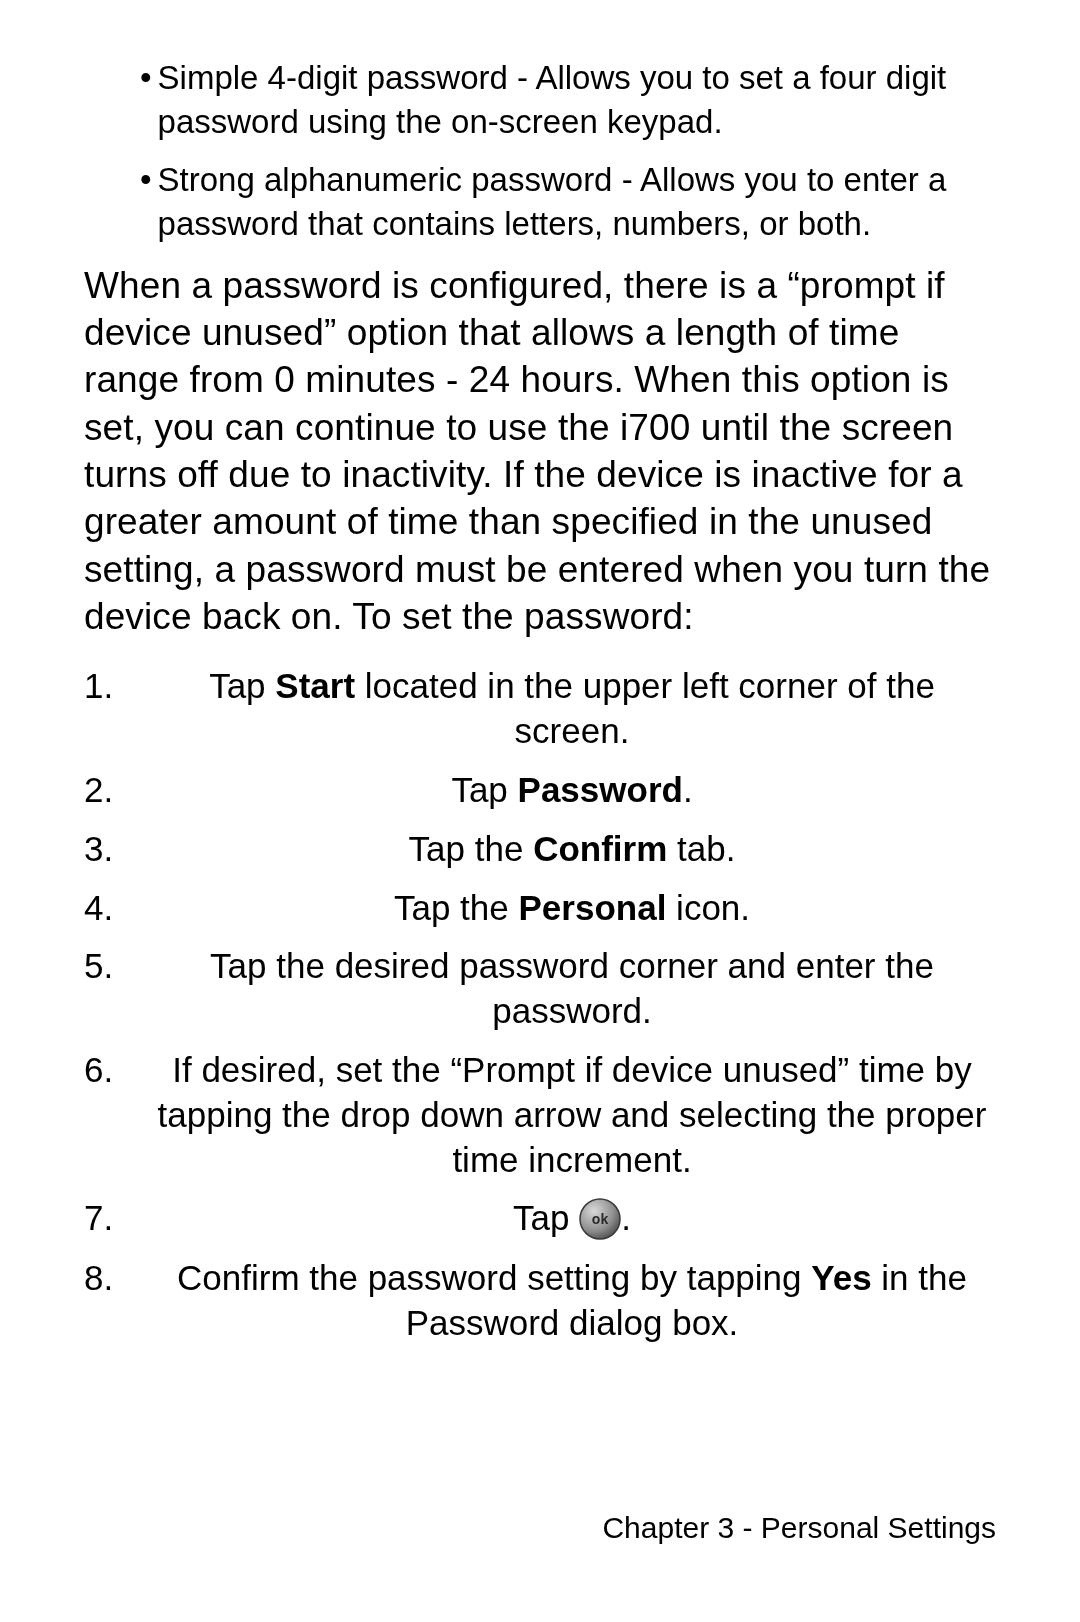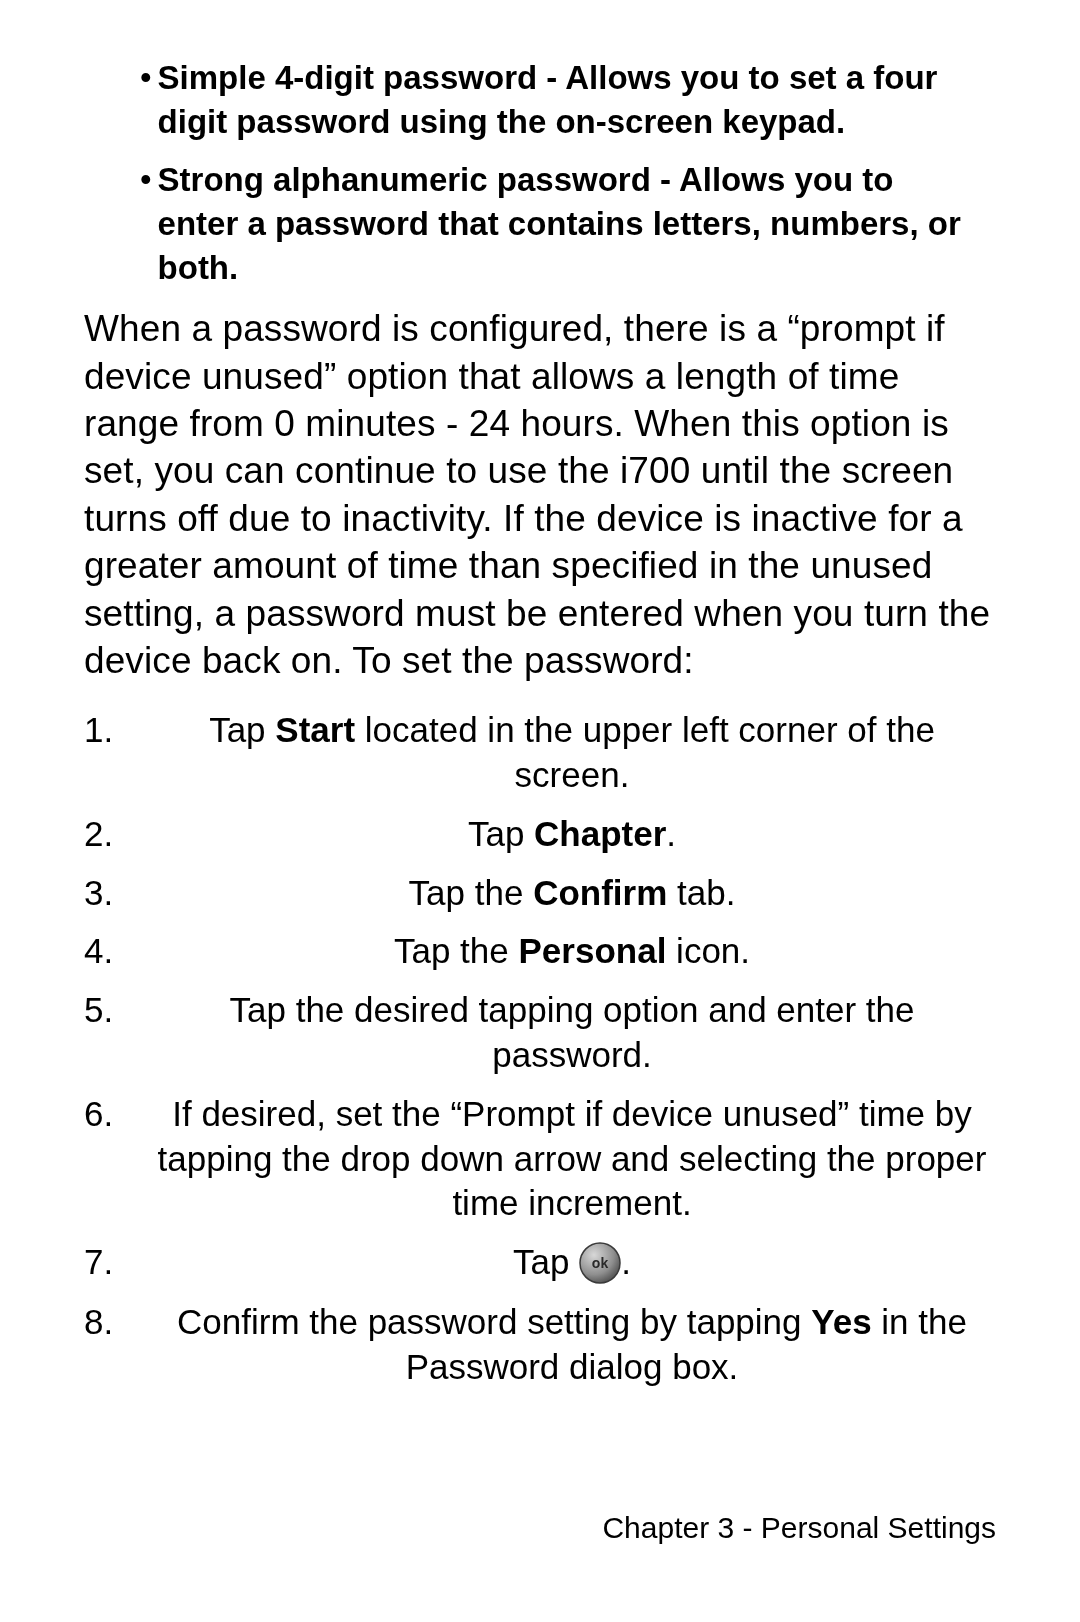--- a/index.html
+++ b/index.html
@@ -29,21 +29,20 @@
     flex-direction: row;
     margin-bottom: 14px;
   }
   .bullet-mark {
     flex: 0 0 auto;
     padding-right: 6px;
     font-size: 33px;
   }
   .bullet-text {
     flex: 1 1 auto;
-    font-weight: bold;
   }
   .body-para {
     margin-top: 16px;
     font-size: 37px;
     line-height: 1.28;
     letter-spacing: 0.1px;
   }
   .num-list {
     margin-top: 24px;
     font-size: 35px;
@@ -104,41 +103,41 @@
     <div class="num-item">
       <span class="num-mark">1.</span>
       <span class="num-text">
         <span>Tap </span><b>Start</b><span> located in the upper left corner of the screen.</span>
       </span>
     </div>
 
     <div class="num-item">
       <span class="num-mark">2.</span>
       <span class="num-text">
-        <span>Tap </span><b>Chapter</b><span>.</span>
+        <span>Tap </span><b>Password</b><span>.</span>
       </span>
     </div>
 
     <div class="num-item">
       <span class="num-mark">3.</span>
       <span class="num-text">
         <span>Tap the </span><b>Confirm</b><span> tab.</span>
       </span>
     </div>
 
     <div class="num-item">
       <span class="num-mark">4.</span>
       <span class="num-text">
         <span>Tap the </span><b>Personal</b><span> icon.</span>
       </span>
     </div>
 
     <div class="num-item">
       <span class="num-mark">5.</span>
-      <span class="num-text">Tap the desired tapping option and enter the password.</span>
+      <span class="num-text">Tap the desired password corner and enter the password.</span>
     </div>
 
     <div class="num-item">
       <span class="num-mark">6.</span>
       <span class="num-text">If desired, set the “Prompt if device unused” time by tapping the drop down arrow and selecting the proper time increment.</span>
     </div>
 
     <div class="num-item">
       <span class="num-mark">7.</span>
       <span class="num-text">

